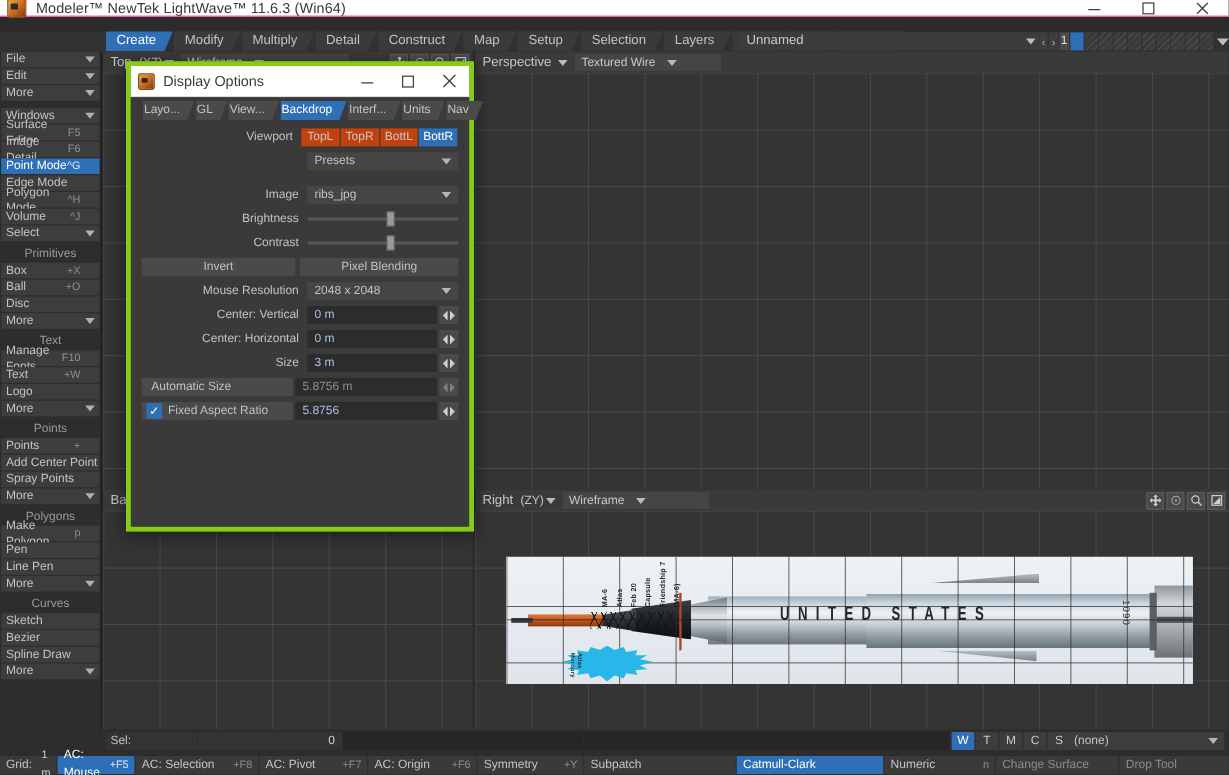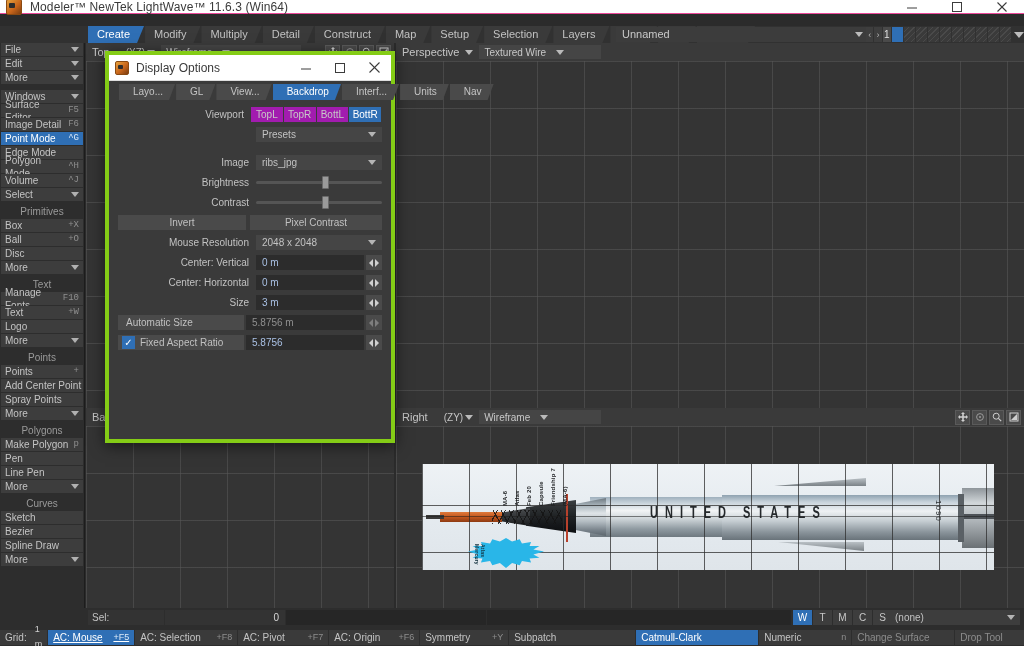--- a/index.html
+++ b/index.html
@@ -84,21 +84,21 @@
     margin-left: 2px; width: 0; height: 0; border-left: 5px solid transparent;
     border-right: 5px solid transparent; border-top: 6px solid #bcbcbc;
   }
 
   
   .vprow {
     position: absolute; height: 18px; background: #3a3a3a;
     display: flex; align-items: center;
   }
   .vp-label { color: #c6c6c6; font-size: 11px; padding: 0 6px; }
-  .vp-axis { color: #c6c6c6; font-size: 10px; padding-right: 2px; margin-left: 10px; }
+  .vp-axis { color: #c6c6c6; font-size: 10px; padding-right: 2px; }
   .vp-drop {
     height: 14px; background: #454545; color: #c8c8c8; font-size: 10px;
     display:flex; align-items:center; padding-left:5px; position: relative;
   }
   .vp-drop .car {
     width:0;height:0;border-left:4px solid transparent;border-right:4px solid transparent;
     border-top:5px solid #bababa; margin:0 6px 0 10px;
   }
   .vicons { display: flex; gap: 2px; align-items: center; }
   .vicon {
@@ -111,21 +111,21 @@
     position: absolute; left: 0; top: 43px; width: 85px; height: 565px;
     background: #2d2d2d; border-right: 1px solid #1d1d1d;
   }
   .sb-item {
     height: 13px; margin: 0 1px 1px 1px; background: #3d3d3d; color: #c4c4c4;
     font-size: 10px; display: flex; align-items: center; padding-left: 4px;
     position: relative; line-height: 13px;
   }
   .sb-item.sel { background: #2f6fb5; color: #ffffff; }
   .sb-item .key {
-    margin-left: auto; margin-right: 4px; color: #8f8f8f; font-size: 9px; font-family: Liberation Mono, monospace;
+    margin-left: auto; margin-right: 16px; color: #8f8f8f; font-size: 9px;
   }
   .sb-item.sel .key { color: #dce9f7; }
   .sb-item .car {
     margin-left: auto; margin-right: 4px;
     width:0;height:0;border-left:4px solid transparent;border-right:4px solid transparent;
     border-top:5px solid #b0b0b0;
   }
   .sb-head {
     height: 13px; color: #9a9a9a; font-size: 10px; text-align: center;
     line-height: 13px; margin-top: 4px; margin-bottom: 1px;
@@ -305,31 +305,31 @@
     border:1px solid #8a4a12; border-radius:2px; position:relative;
   }
   .dlg-ico:after{content:"";position:absolute;left:2px;top:3px;width:5px;height:4px;background:#2c2c2c;border-radius:1px;}
   .dlg-title-txt { color:#3a3a3a; font-size:12px; }
   .dlg-btns { margin-left:auto; display:flex; }
   .dlg-btn { width:34px; height:26px; display:flex; align-items:center; justify-content:center; color:#3c3c3c; }
 
   .dlg-tabs { display:flex; height: 19px; background:#3a3a3a; padding-left:10px; padding-top:3px; }
   .dtab {
     height: 16px; line-height:16px; font-size:10px; color:#c4c4c4;
-    background:#4a4a4a; margin-right:1px; padding:0 6px 0 14px;
+    background:#4a4a4a; margin-right:1px; padding:0 6px 0 1px;
     clip-path: polygon(0 0, 100% 0, calc(100% - 6px) 100%, 0 100%); padding-right:12px;
   }
   .dtab.sel { background:#2f6fb5; color:#fff; }
   .dlg-body { padding: 6px 9px 0 9px; }
   .row { display:flex; align-items:center; height:17px; margin-bottom:3px; }
   .row .lbl {
     width: 138px; text-align:right; padding-right:7px; color:#c2c2c2; font-size:10px;
   }
   .btn4 {
-    height: 15px; background:#a21caf; color:#c8c8c8; font-size:10px;
+    height: 15px; background:#c2410c; color:#c8c8c8; font-size:10px;
     display:flex; align-items:center; justify-content:center; margin-right:1px; width:33px;
   }
   .btn4.sel { background:#2f6fb5; color:#fff; }
   .drop {
     flex:1; height:15px; background:#454545; color:#c2c2c2; font-size:10px;
     display:flex; align-items:center; padding-left:6px; position:relative;
   }
   .drop .car {
     position:absolute; right:6px; top:5px; width:0;height:0;
     border-left:4px solid transparent;border-right:4px solid transparent;border-top:5px solid #b5b5b5;
@@ -708,21 +708,21 @@
       <span class="car"></span>
     </div>
   </div>
 
   <div class="gridbar">
     <div class="gb-cell" style="width:86px">
       <span>Grid:</span>
       <span class="k" style="color:#d0d0d0">1 m</span>
     </div>
     <div id="gridbar-items" style="display:flex; flex:1;">
-        <div class="gb-cell sel" style="width: 86px; text-decoration: underline;">
+        <div class="gb-cell sel" style="width: 64px;">
           <span>AC: Mouse</span>
           <span class="k">+F5</span>
         </div>
         <div class="gb-cell" style="width: 102px;">
           <span>AC: Selection</span>
           <span class="k">+F8</span>
         </div>
         <div class="gb-cell" style="width: 90px;">
           <span>AC: Pivot</span>
           <span class="k">+F7</span>
@@ -827,21 +827,21 @@
       <div class="row">
         <span class="lbl">Contrast</span>
         <span class="slider">
           <span class="track"></span>
           <span class="knob" id="contrast-knob" style="left: 52%;"></span>
         </span>
       </div>
 
       <div class="row">
         <span class="wide-btn" style="width:128px;margin-right:4px;">Invert</span>
-        <span class="wide-btn" style="flex:1;">Pixel Contrast</span>
+        <span class="wide-btn" style="flex:1;">Pixel Blending</span>
       </div>
 
       <div class="row">
         <span class="lbl">Mouse Resolution</span>
         <span class="drop">
           <span>2048 x 2048</span>
           <span class="car"></span>
         </span>
       </div>
 

